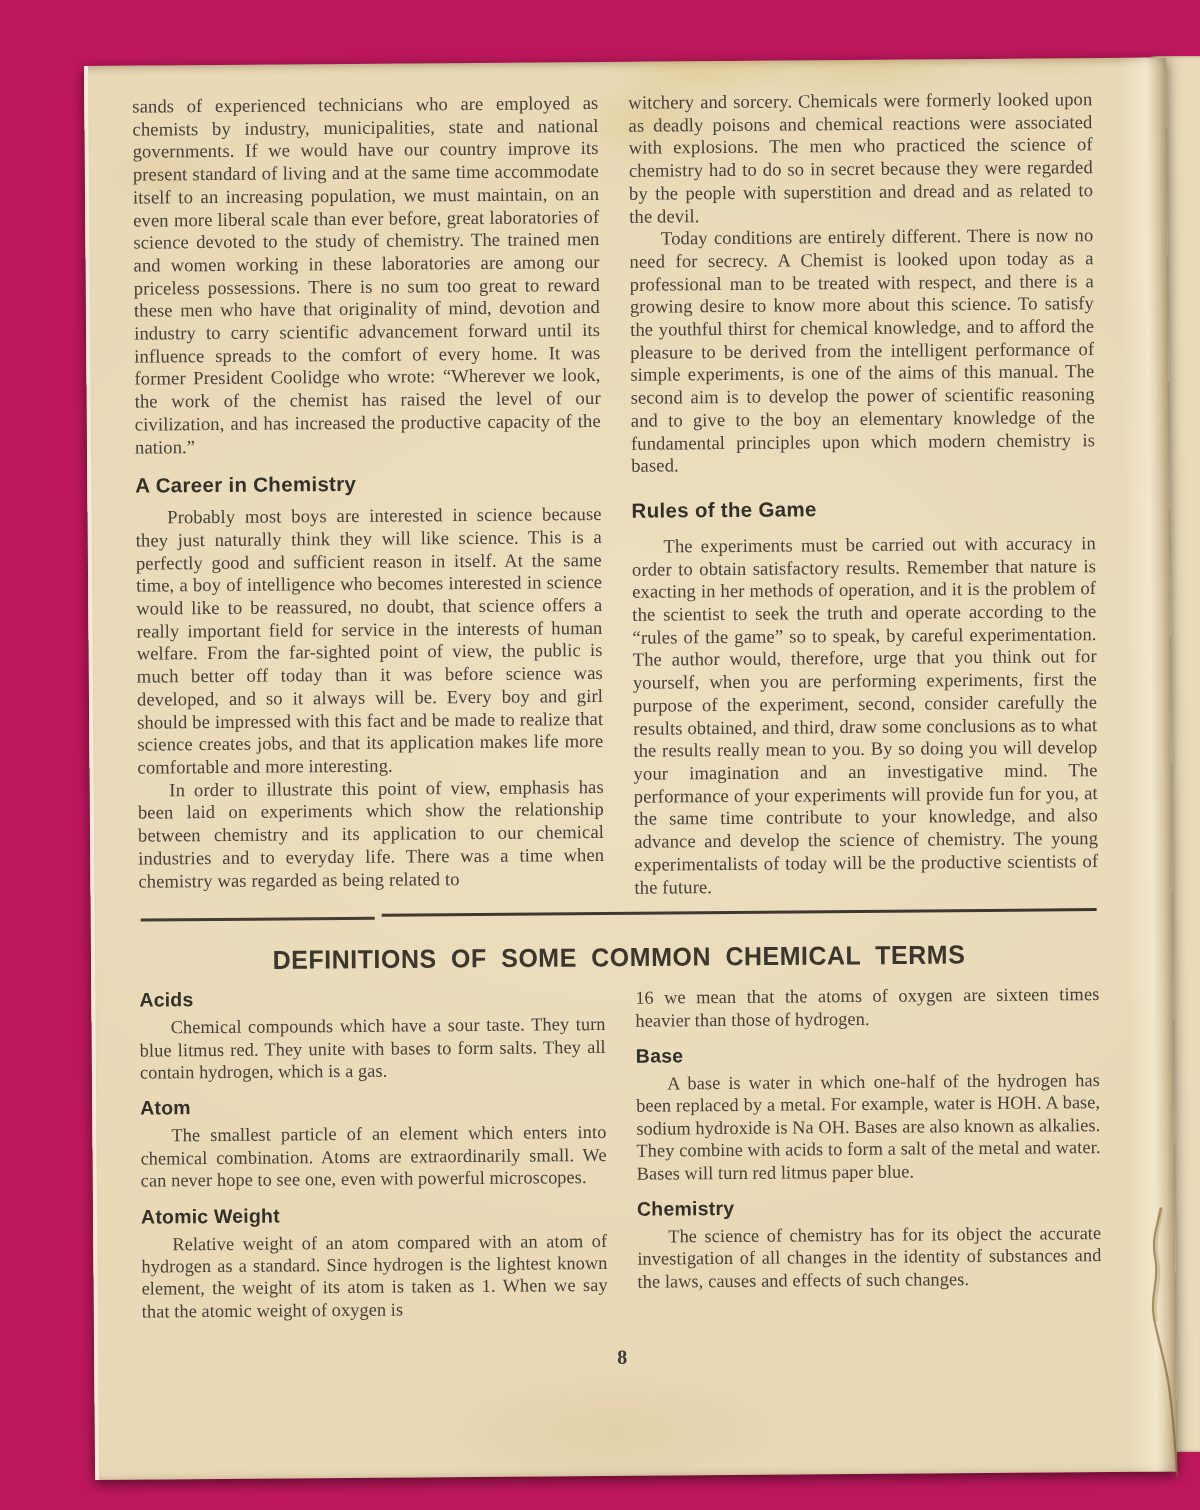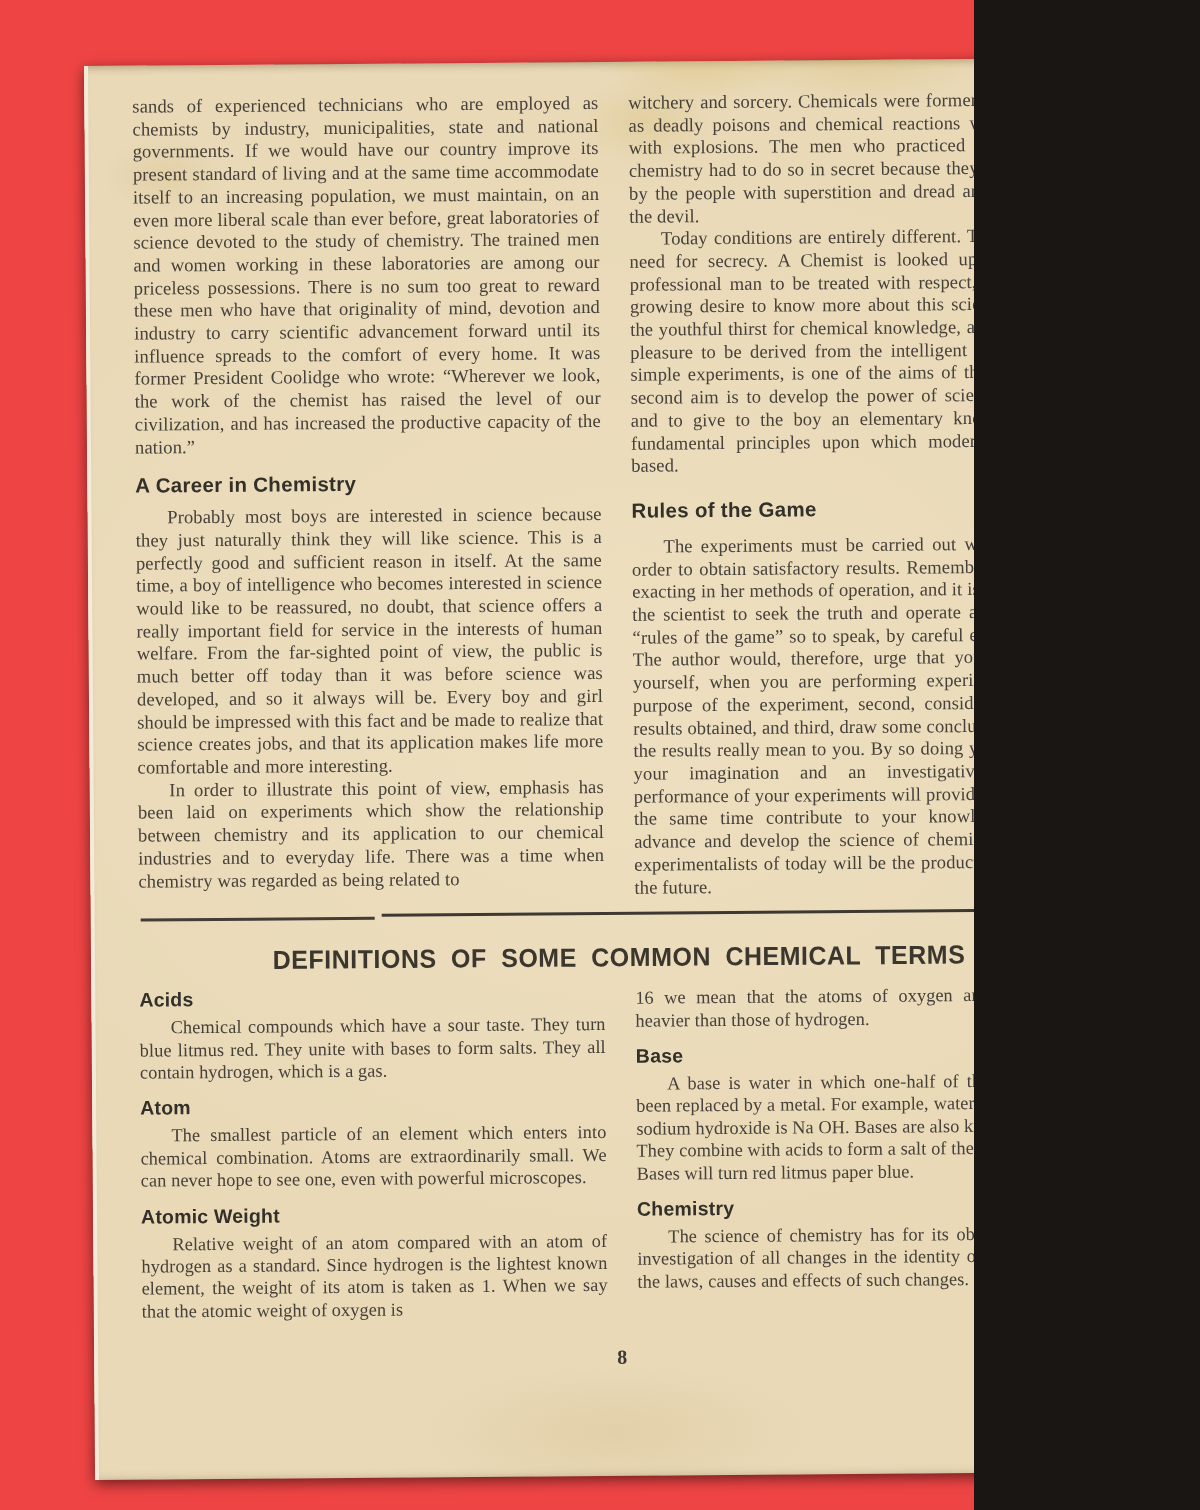--- a/index.html
+++ b/index.html
@@ -1,16 +1,16 @@
 <!DOCTYPE html>
 <html><head>
 <meta charset="utf-8">
 <style>
   html,body{margin:0;padding:0;background:#191613;}
-  .stage{position:relative;width:974px;height:1510px;background:#ef4444;overflow:hidden;
+  .stage{position:relative;width:1200px;height:1510px;background:#be185d;overflow:hidden;
          font-family:"Liberation Serif", serif;}
   
   .next-page{position:absolute;left:1150px;top:56px;width:50px;height:1396px;
     background:linear-gradient(90deg,#9c8c6d 0%,#d9c9a7 18%,#e8d8b6 55%,#eddcba 100%);
     box-shadow:inset 2px 0 3px rgba(60,45,25,.55);}
   
   .page{position:absolute;left:84px;top:66px;width:1082px;height:1414px;
     background:#e9d9b7;
     transform:rotate(-.45deg);transform-origin:0 0;
     box-shadow:inset 4px 0 0 #f3ebd8, inset 0 3px 6px rgba(120,95,60,.25),

